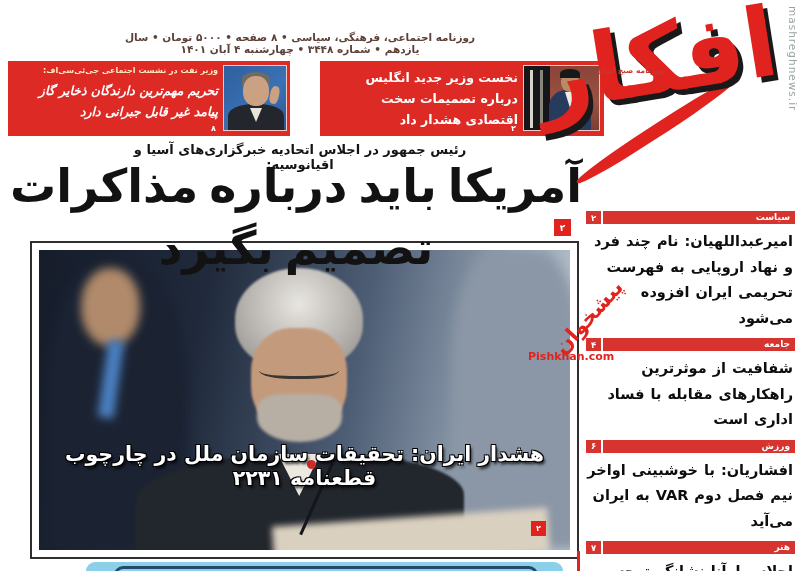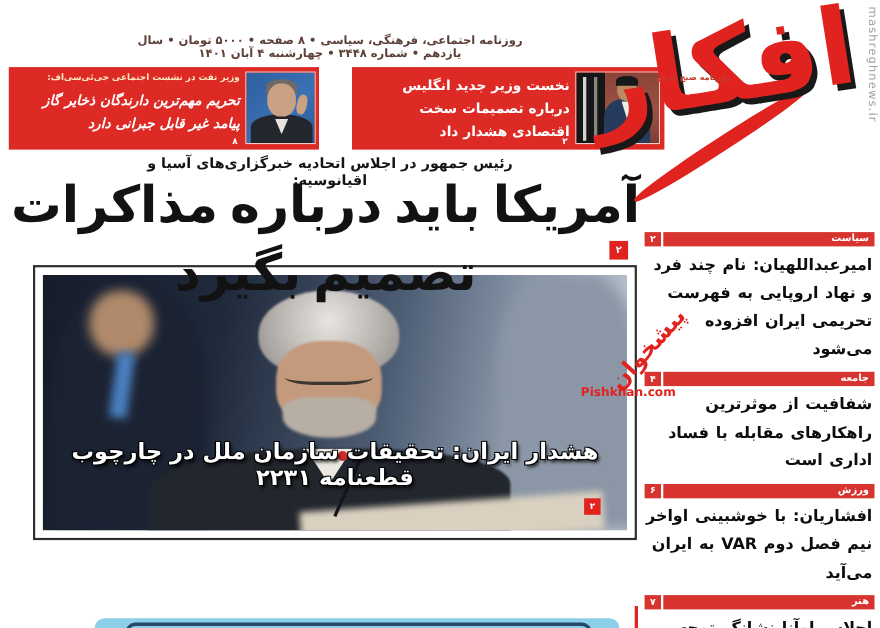--- a/index.html
+++ b/index.html
@@ -83,21 +83,21 @@
     font-size:46px; font-weight:bold; color:#121212; letter-spacing:-1px;
     word-spacing:-5px; line-height:62px; z-index:2;
   }
   .pnum-sq {
     position:absolute; background:#e0231f; color:#fff; font-weight:bold;
     display:flex; align-items:center; justify-content:center; z-index:5;
   }
   .lead-pnum { left:554px; top:219px; width:17px; height:17px; font-size:9px; }
   
   .photo-frame {
-    position:absolute; left:30px; top:241px; width:549px; height:250px;
+    position:absolute; left:30px; top:241px; width:549px; height:318px;
     background:#ffffff; border:2px solid #2e2e2e; padding:7px; z-index:1;
   }
   .photo-inner { position:relative; width:100%; height:100%; overflow:hidden;
     background:linear-gradient(100deg,#161c2a 0%,#202a3c 30%,#4d5d74 58%,#94a2b2 82%,#c9d2da 100%); }
   .mp-leftman  { position:absolute; left:2%; top:4%; width:26%; height:96%;
     background:#1b2333; border-radius:40% 40% 0 0; filter:blur(5px); }
   .mp-leftface { position:absolute; left:8%; top:6%; width:11%; height:26%;
     background:#b08a6a; border-radius:48%; filter:blur(5px); }
   .mp-lanyard  { position:absolute; left:12%; top:30%; width:3%; height:26%;
     background:#4a7fc0; transform:rotate(8deg); filter:blur(4px); }

